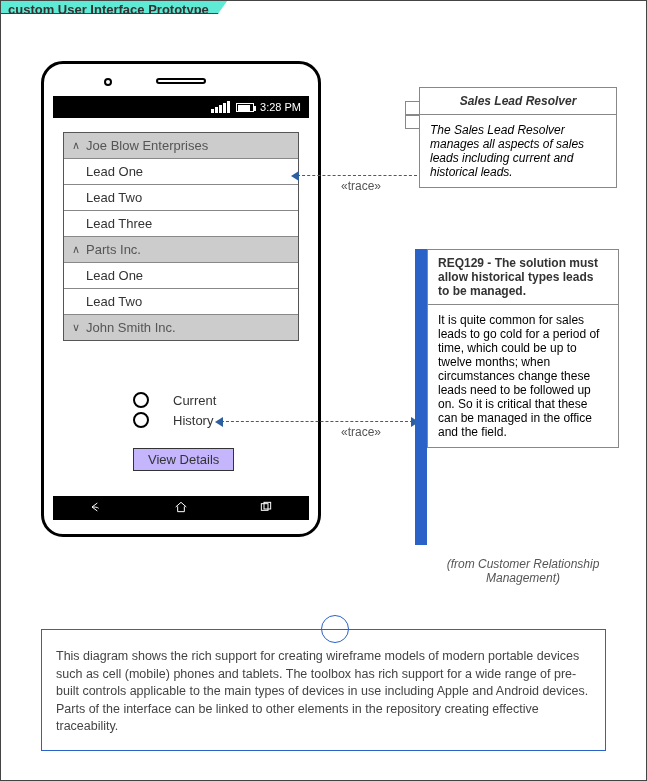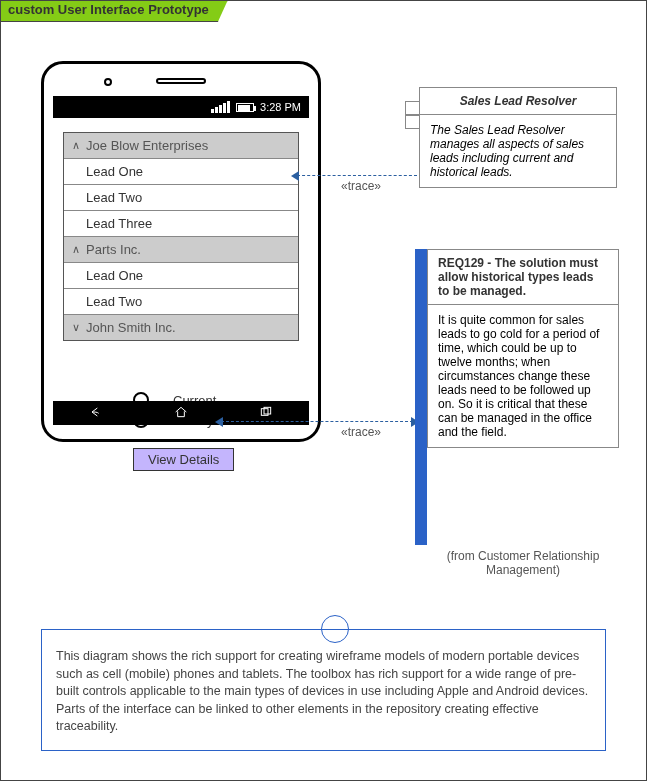--- a/index.html
+++ b/index.html
@@ -15,37 +15,37 @@
     width: 647px;
     height: 781px;
     border: 1px solid #444;
     margin: 0;
     overflow: hidden;
   }
   .tab {
     position: absolute;
     top: -1px;
     left: -1px;
-    height: 22px;
+    height: 14px;
     padding: 2px 18px 2px 8px;
     border: 1px solid #444;
     border-top: none;
     border-left: none;
-    background: #84cc16;
+    background: #5eead4;
     font-weight: bold;
     font-size: 13px;
     clip-path: polygon(0 0, 100% 0, calc(100% - 10px) 100%, 0 100%);
   }
   
   .phone {
     position: absolute;
     top: 60px;
     left: 40px;
     width: 280px;
-    height: 381px;
+    height: 476px;
     border: 3px solid #000;
     border-radius: 22px;
     background: #fff;
   }
   .phone-speaker {
     position: absolute;
     top: 14px;
     left: 50%;
     transform: translateX(-50%);
     width: 50px;
@@ -182,23 +182,25 @@
     height: 20px;
     border: 1px solid #888;
     background: #fff;
   }
   .blue-bar {
     position: absolute;
     background: #2b62c7;
   }
   .caption {
     position: absolute;
+    font-style: italic;
     color: #555;
     font-size: 12px;
     text-align: center;
+    margin-top: 8px;
   }
   .trace-label {
     position: absolute;
     font-size: 12px;
     color: #555;
   }
   
   .dash-h {
     position: absolute;
     height: 0;

